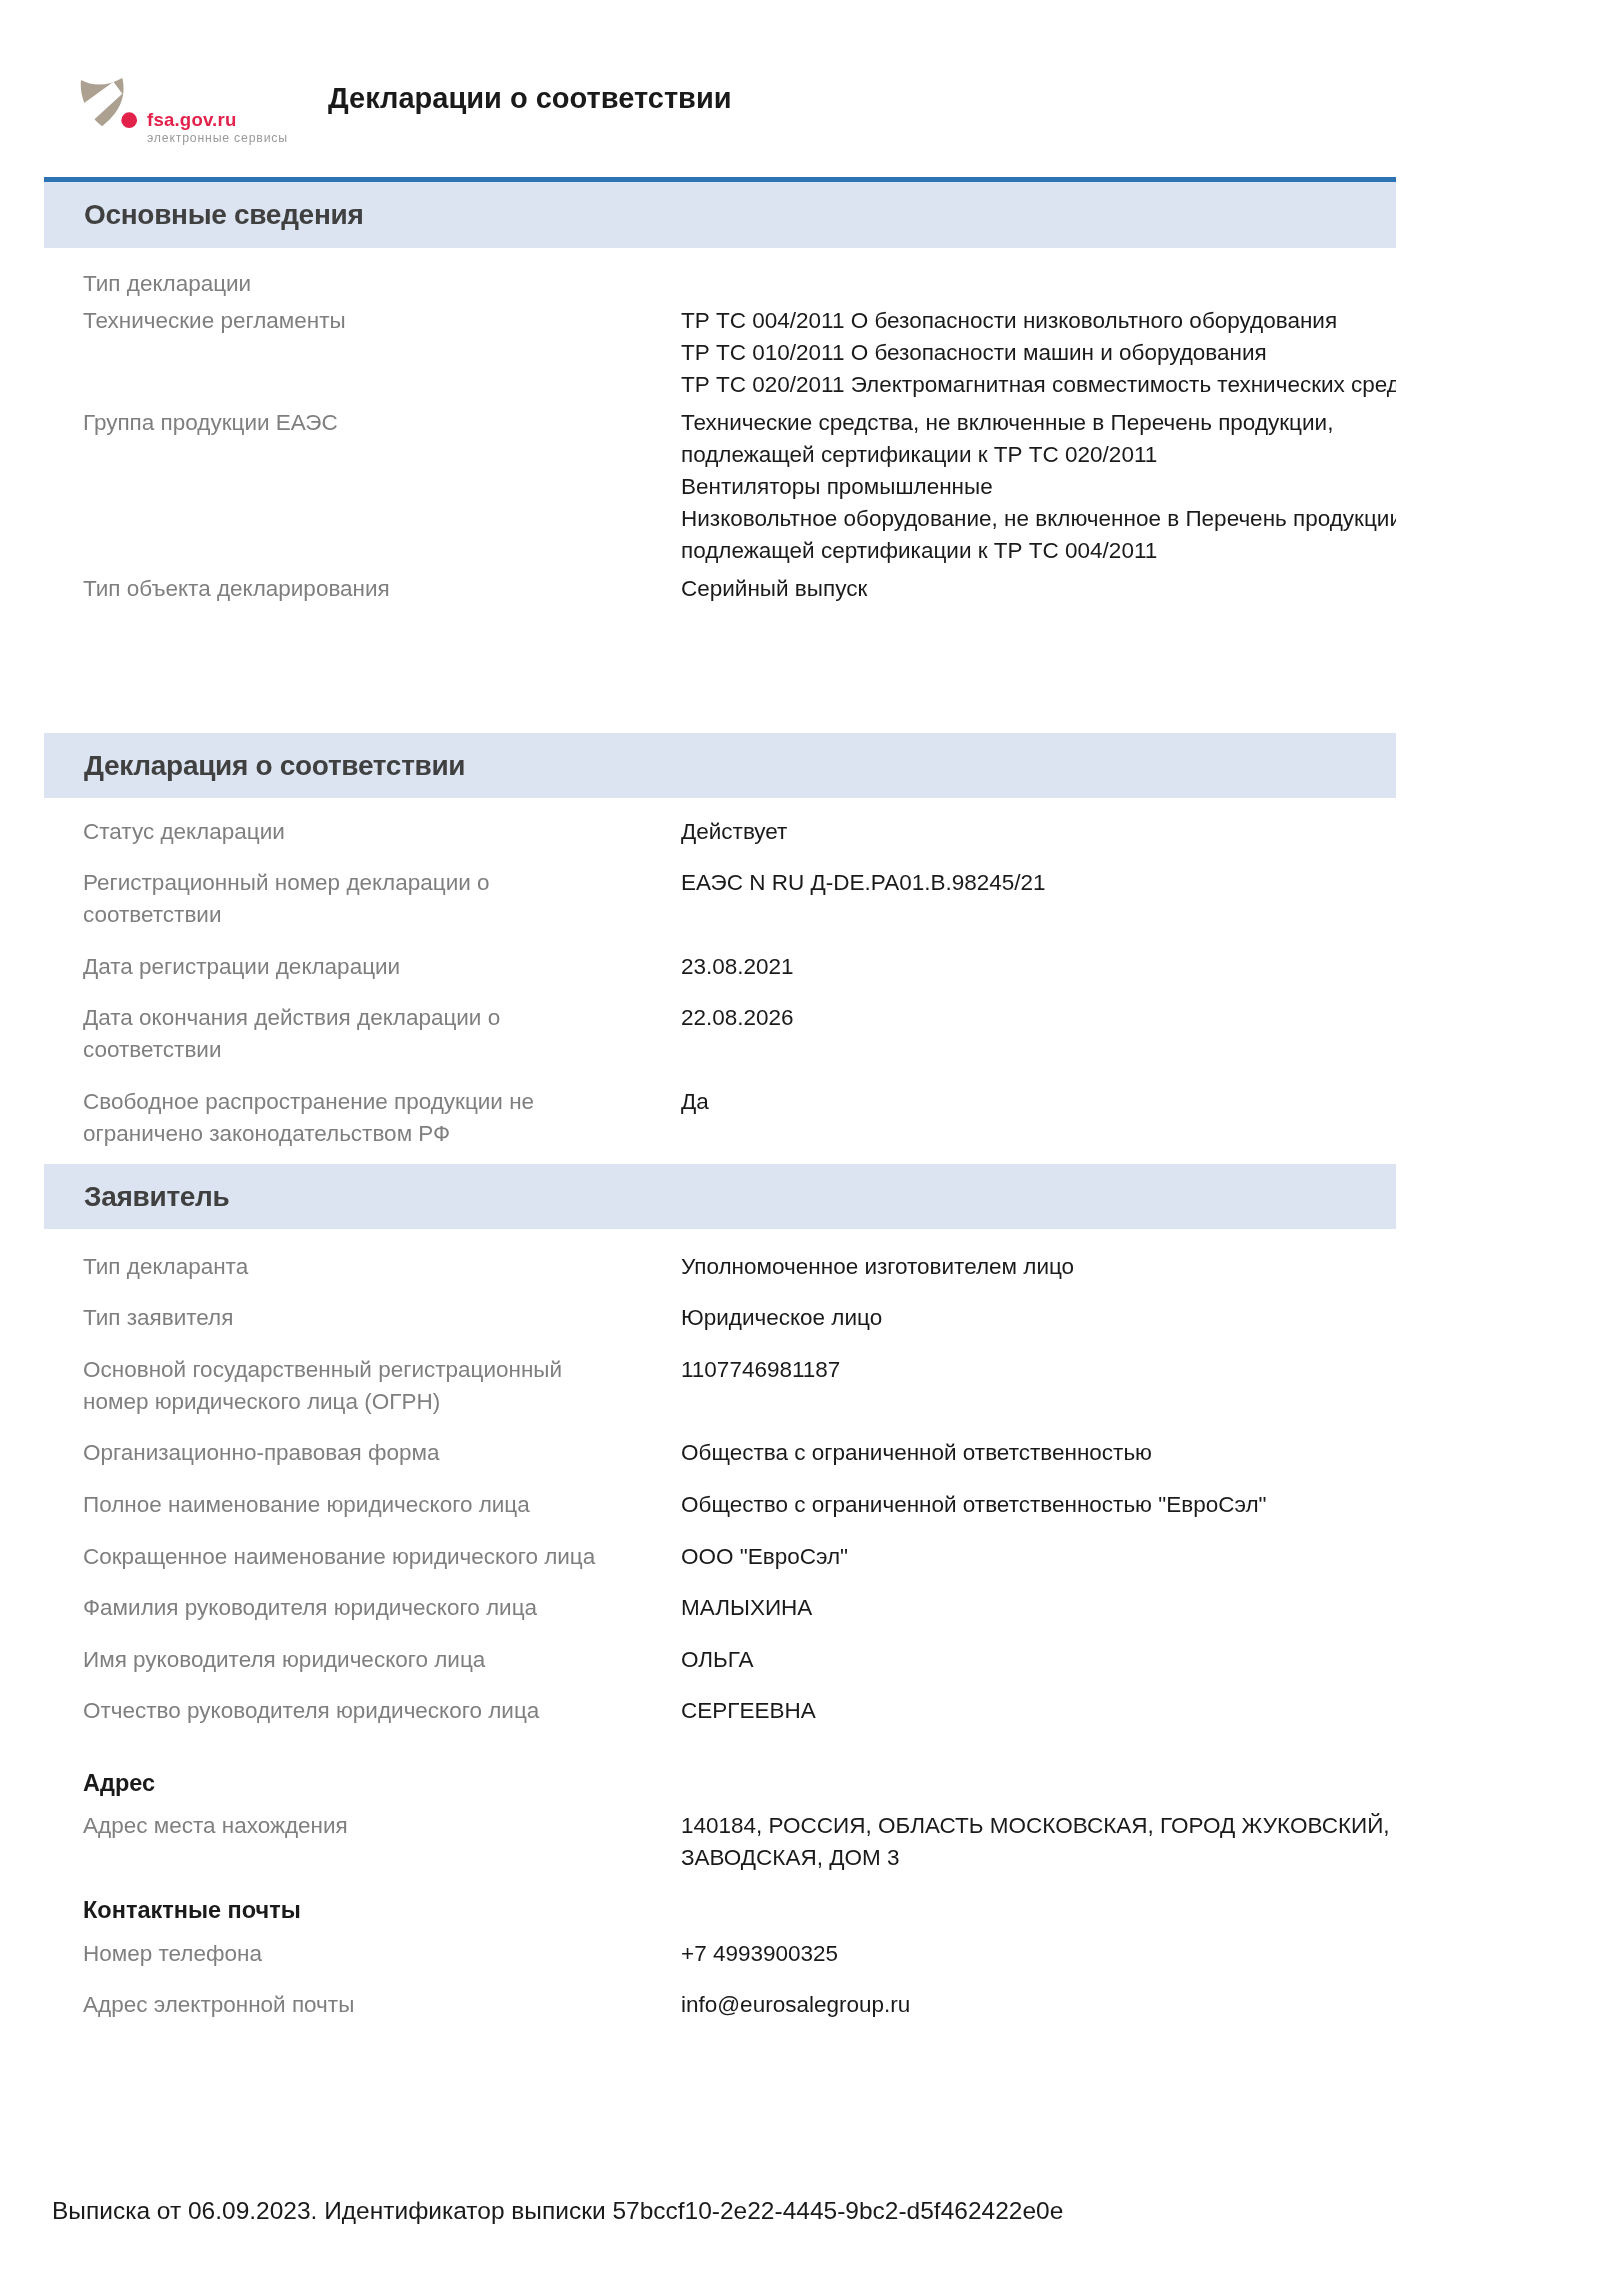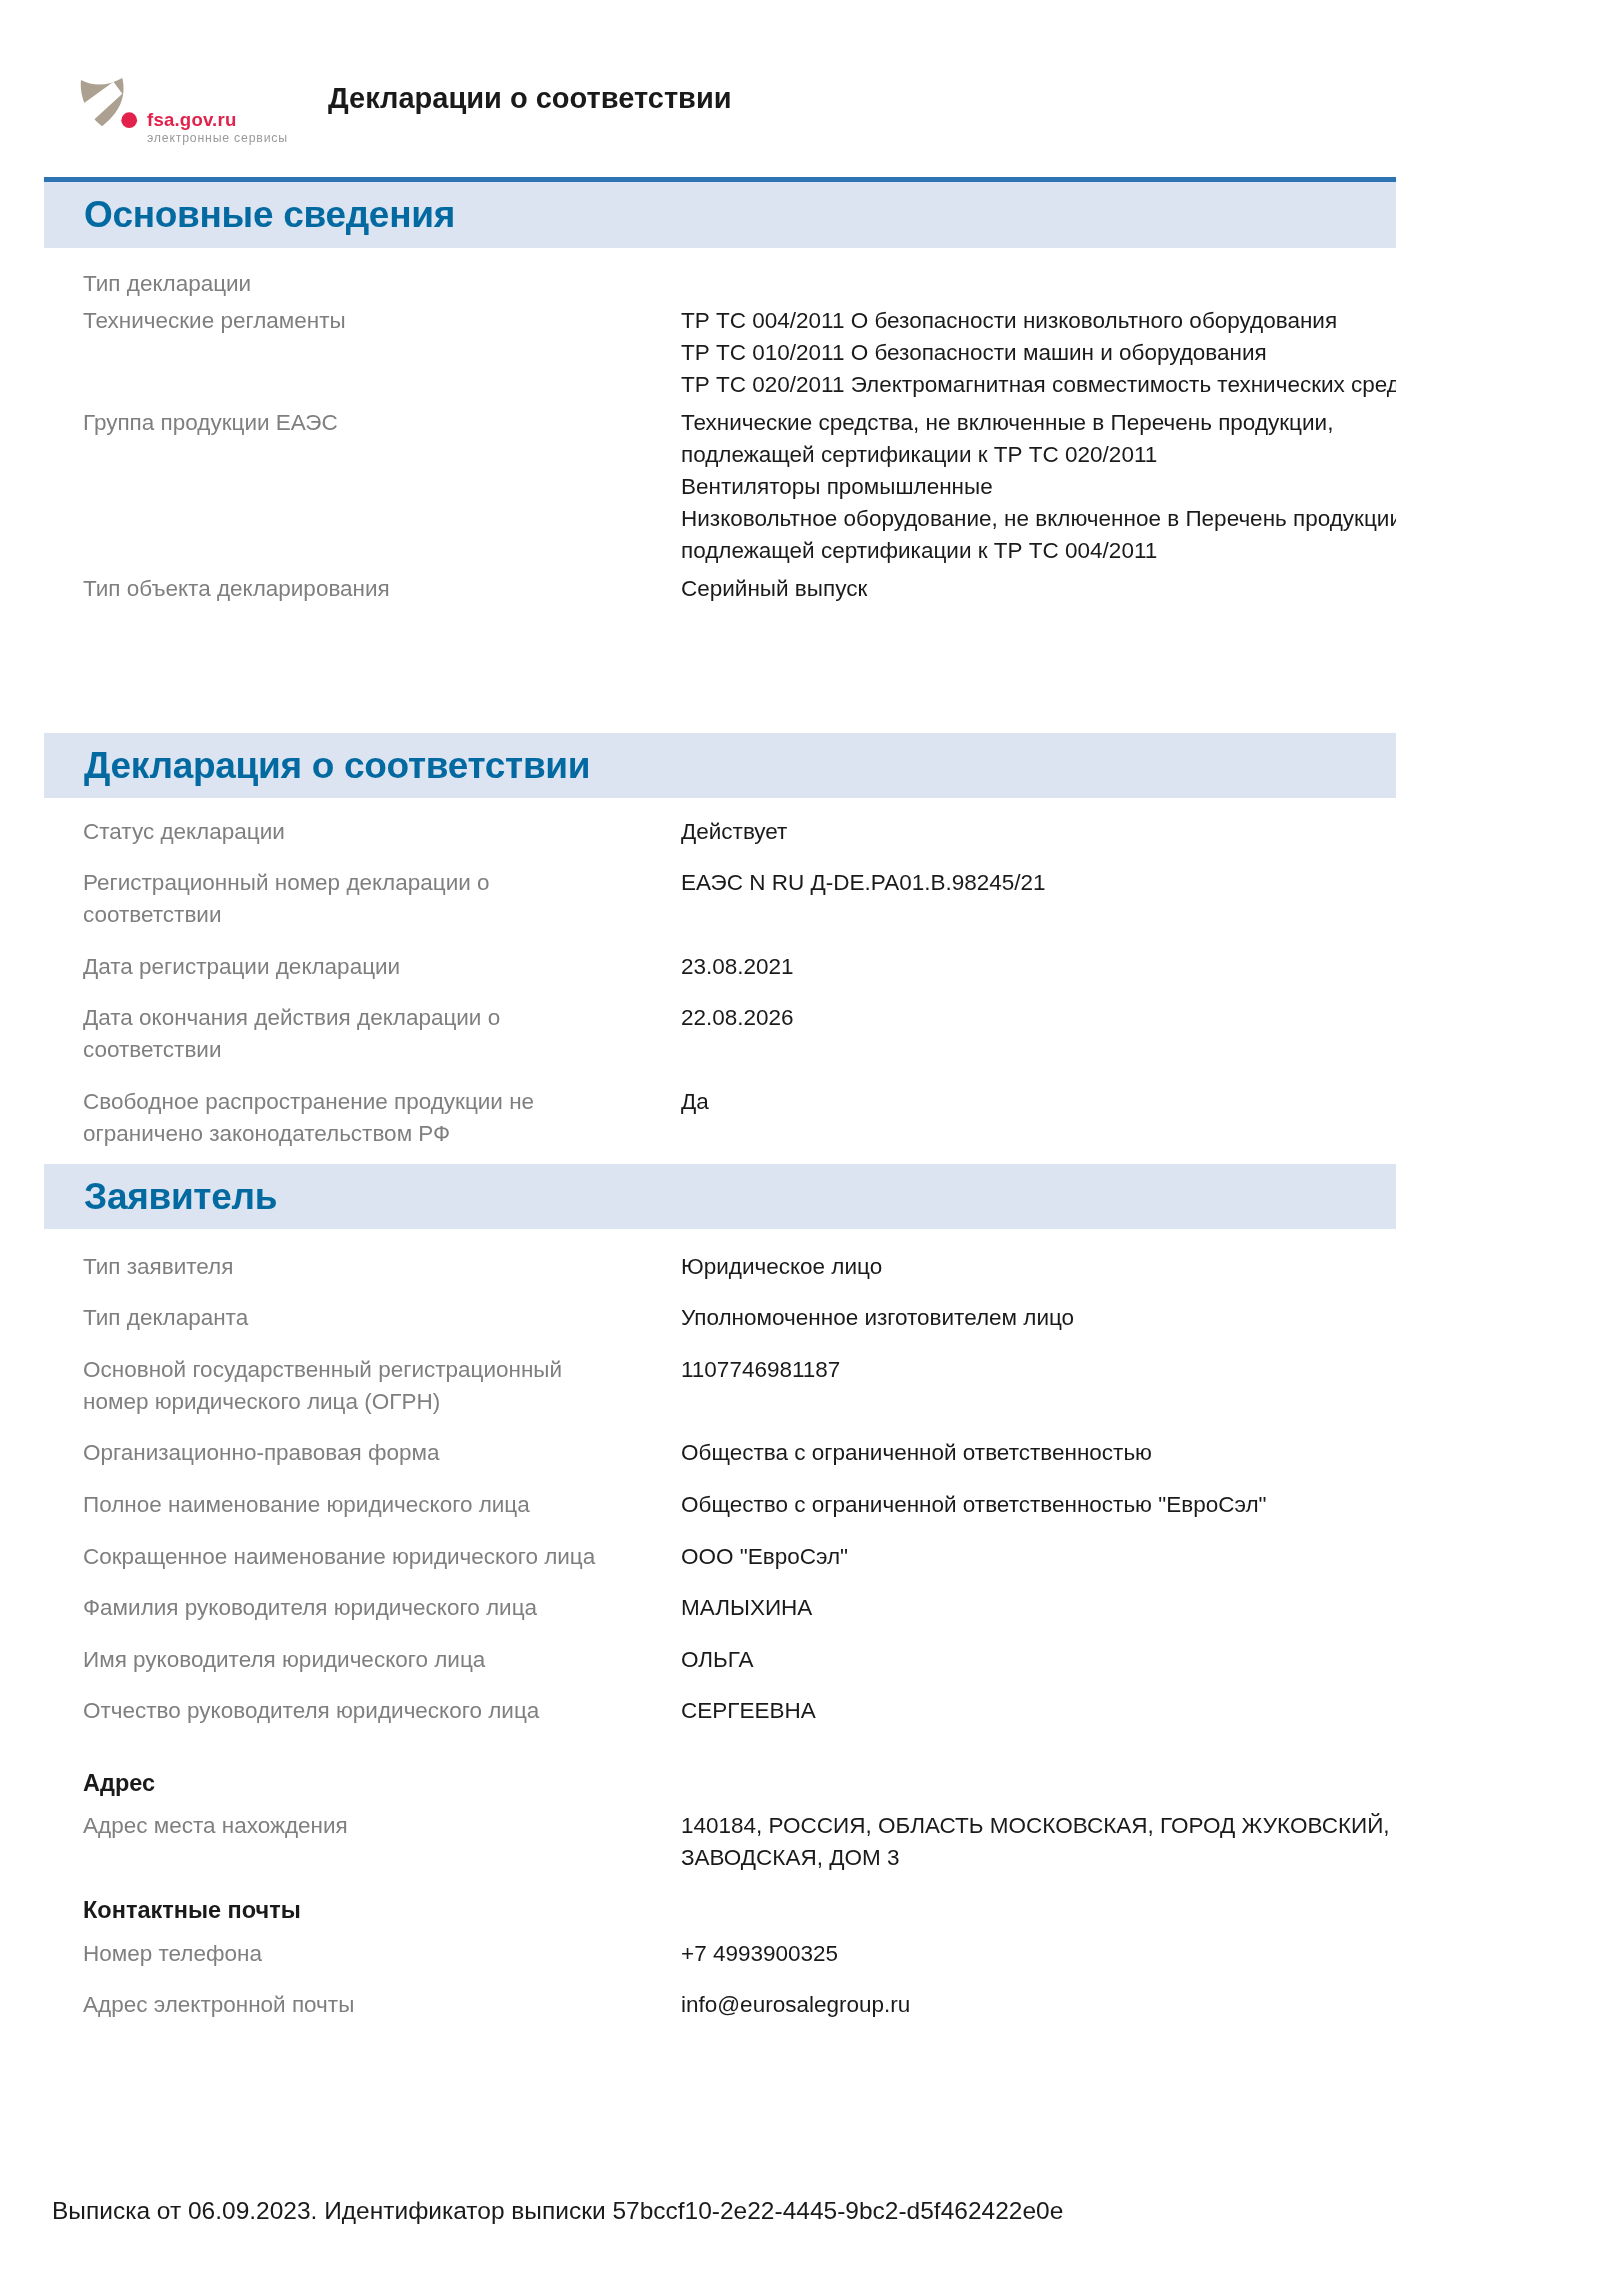--- a/index.html
+++ b/index.html
@@ -44,21 +44,21 @@
   .section-1 { top: 177px; }
   .section-2 { top: 733px; }
   .section-3 { top: 1164px; }
   .section-bar {
     background: var(--section-bg);
     height: 65px;
     display: flex; align-items: center;
     padding-left: 40px;
   }
   .section-1 .section-bar { border-top: 5.9px solid var(--accent-blue); height: 71px; }
-  .section-bar h2 { font-size: 37px; font-weight: bold; color: #0369a1; letter-spacing: -0.3px; }
+  .section-bar h2 { font-size: 28px; font-weight: bold; color: #404040; letter-spacing: -0.3px; }
 
   .rows { margin: 19.6px 0 0 39px; width: 1431px; }
   .section-1 .rows .row { margin-bottom: 5.9px; }
   .section-2 .rows { margin-top: 17.6px; }
   .section-3 .rows { margin-top: 21.6px; }
   .row {
     display: grid;
     grid-template-columns: 598px 1fr;
     margin-bottom: 19.6px;
   }
@@ -158,26 +158,26 @@
       </div>
     </div>
   </div>
 
   <div class="section section-3">
     <div class="section-bar">
       <h2>Заявитель</h2>
     </div>
     <div class="rows">
       <div class="row">
+        <div class="label">Тип декларанта</div>
+        <div class="value">Уполномоченное изготовителем лицо</div>
+      </div>
+      <div class="row">
         <div class="label">Тип заявителя</div>
         <div class="value">Юридическое лицо</div>
-      </div>
-      <div class="row">
-        <div class="label">Тип декларанта</div>
-        <div class="value">Уполномоченное изготовителем лицо</div>
       </div>
       <div class="row">
         <div class="label">Основной государственный регистрационный
 номер юридического лица (ОГРН)</div>
         <div class="value">1107746981187</div>
       </div>
       <div class="row">
         <div class="label">Организационно-правовая форма</div>
         <div class="value">Общества с ограниченной ответственностью</div>
       </div>

